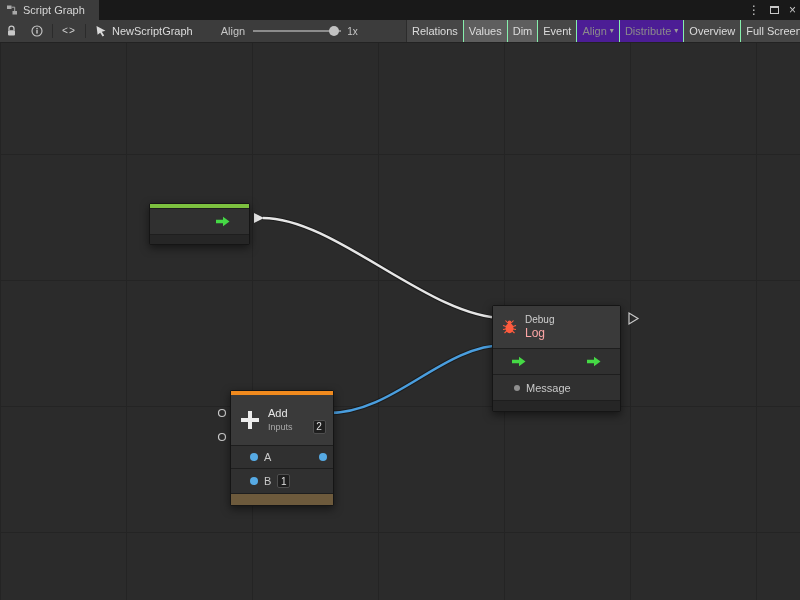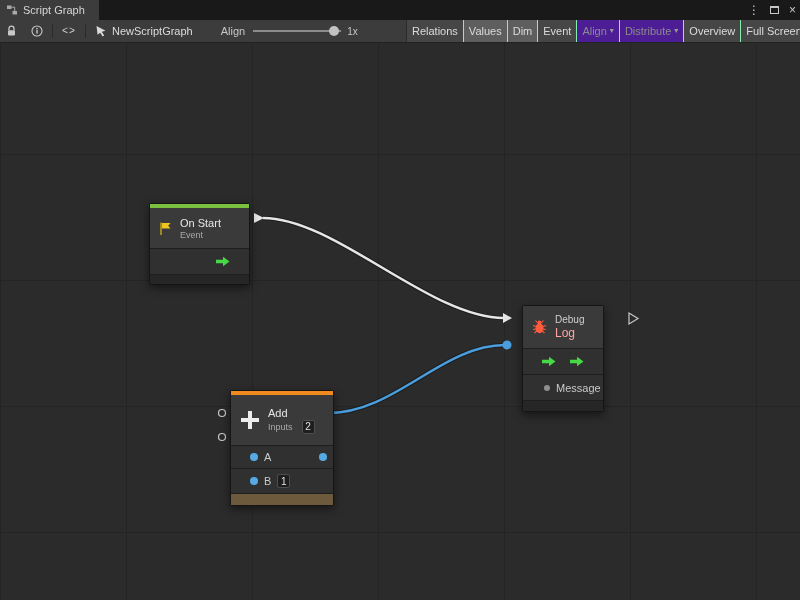--- a/index.html
+++ b/index.html
@@ -62,29 +62,29 @@
   .nfoot { background:#262626; border-top:1px solid #1e1e1e; }
   .nfoot-brown { background:#6d5a3c; border-top:1px solid #1e1e1e; }
   .arrow-right { margin-left:auto; display:inline-flex; }
   .flowrow { justify-content:space-between; }
   .pdot { width:8px; height:8px; border-radius:50%; background:#56aae4; flex:0 0 auto; }
   .pdot-gray { width:6px; height:6px; border-radius:50%; background:#8f8f8f; flex:0 0 auto; margin-left:2px; }
   .plabel { font-size:11px; color:#c9c9c9; }
   .outdot { position:absolute; right:6px; top:50%; margin-top:-4px; }
   .mini-box { min-width:13px; height:14px; padding:0 2px; background:#1e1e1e; border:1px solid #4e4e4e;
     border-radius:2px; color:#e0e0e0; font-size:10px; display:inline-flex; align-items:center; justify-content:center; }
-  .sub-row { display:flex; align-items:center; gap:9px;text-align:right; }
+  .sub-row { display:flex; align-items:center; gap:20px;text-align:right; }
 
   
   #node-onstart { left:149px; top:160px; width:101px; }
   #node-onstart .nhead { height:40px; }
   #node-onstart .nrow  { height:26px; }
   #node-onstart .nfoot { height:10px; }
 
-  #node-debug { left:522px; top:262px; width:82px; }
+  #node-debug { left:492px; top:262px; width:129px; }
   #node-debug .nhead { height:42px; }
   #node-debug .nrow  { height:26px; }
   #node-debug .nfoot { height:11px; }
 
   #node-add { left:230px; top:347px; width:104px; }
   #node-add .nhead { height:50px; }
   #node-add .row-a { height:23px; }
   #node-add .row-b { height:25px; }
   #node-add .nfoot-brown { height:12px; }
 </style>
@@ -186,32 +186,20 @@
       <path d="M328 370 C 395 370, 442 302, 505 302" fill="none" stroke-width="2.5" stroke="#4a9ede"></path>
       <circle cx="507" cy="302" r="4.5" fill="#4a9ede"></circle>
 
       <polygon points="629,270 629,281 638,275.5" fill="none" stroke="#c9c9c9" stroke-width="1.2"></polygon>
       <circle cx="222" cy="370" r="3.5" fill="none" stroke="#c9c9c9" stroke-width="1.2"></circle>
       <circle cx="222" cy="394" r="3.5" fill="none" stroke="#c9c9c9" stroke-width="1.2"></circle>
     </svg>
 
     <div class="node" id="node-onstart">
       <div class="accent accent-green"></div>
-      <div class="nhead">
-        <span class="ticon">
-          <svg width="15" height="15" viewBox="0 0 15 15">
-            <path d="M3 1.5 V14" stroke="#caa81c" stroke-width="1.4"></path>
-            <path d="M4 2 H12.5 L10.2 4.7 12.5 7.4 H4 Z" fill="#f0c420"></path>
-          </svg>
-        </span>
-        <div class="ntitles">
-          <div class="ntitle">On Start</div>
-          <div class="nsub">Event</div>
-        </div>
-      </div>
       <div class="nrow">
         <span class="arrow-right">
           <svg width="14" height="11" viewBox="0 0 14 11">
             <path d="M0 3.7 H7 V0.8 L13.5 5.5 7 10.2 V7.3 H0 Z" fill="#45d945"></path>
           </svg>
         </span>
       </div>
       <div class="nfoot"></div>
     </div>
 

